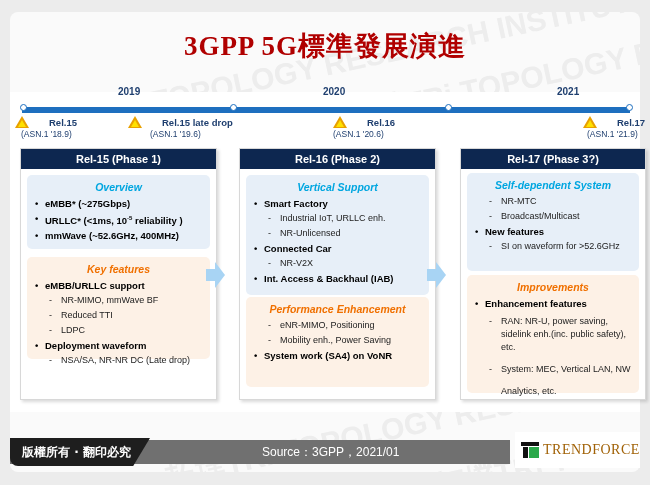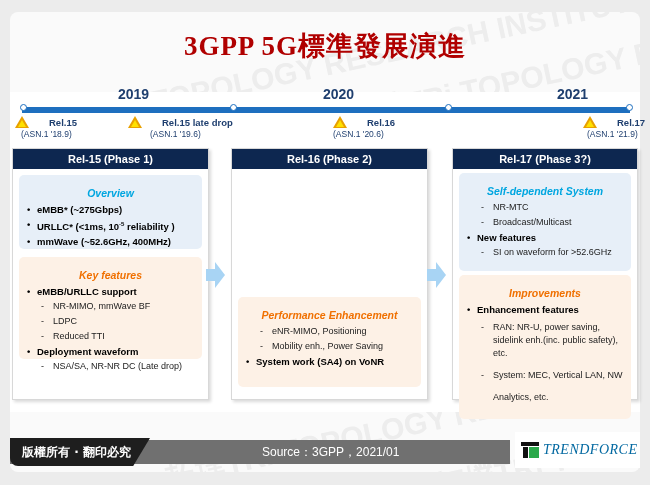--- a/index.html
+++ b/index.html
@@ -1,52 +1,52 @@
 <!DOCTYPE html>
 <html><head>
 <meta charset="utf-8">
 <style>
   * { box-sizing: border-box; margin: 0; padding: 0; }
   body { width: 650px; height: 485px; background: #ececec; font-family: "DejaVu Sans", sans-serif; position: relative; overflow: hidden; }
   .slide { position: absolute; left: 10px; top: 12px; width: 630px; height: 460px; background: #fafafa; border-radius: 8px; overflow: hidden; }
   .wm { position: absolute; color: rgba(180,180,180,0.18); font-family: "Liberation Sans", sans-serif; font-weight: bold; font-size: 30px; transform: rotate(-12deg); white-space: nowrap; pointer-events: none; }
   .title { position: absolute; left: 0; right: 0; top: 16px; text-align: center; color: #b00000; font-family: "Liberation Serif", serif; font-weight: bold; font-size: 27px; letter-spacing: 1px; }
   .tl-area { position: absolute; left: 0; top: 80px; width: 630px; height: 320px; background: #ffffff; }
-  .year { position: absolute; top: 86px; font-family: "Liberation Sans", sans-serif; font-weight: bold; font-size: 14px; color: #1f3f6f; }
+  .year { position: absolute; top: 86px; font-family: "Liberation Sans", sans-serif; font-weight: bold; font-size: 10px; color: #1f3f6f; }
   .tl-bar { position: absolute; left: 16px; top: 107px; width: 618px; height: 6px; background: #1e6fbf; }
   .tl-dot { position: absolute; top: 104px; width: 7px; height: 7px; border-radius: 50%; background: #fff; border: 1.5px solid #1e6fbf; }
   .milestone { position: absolute; top: 116px; font-family: "Liberation Sans", sans-serif; }
   .ms-name { font-weight: bold; font-size: 9.5px; color: #1f3f6f; display: flex; align-items: flex-end; gap: 20px; }
   .tri { width: 0; height: 0; border-left: 7px solid transparent; border-right: 7px solid transparent; border-bottom: 12px solid #e8a000; position: relative; }
   .tri::after { content: ""; position: absolute; left: -4px; top: 4px; border-left: 4px solid transparent; border-right: 4px solid transparent; border-bottom: 7px solid #ffe100; }
   .ms-sub { font-size: 8.5px; color: #1f3f6f; margin-top: 1px; }
-  .col { position: absolute; top: 148px; width: 197px; height: 252px; background: #fff; border: 1px solid #d8d8d8; box-shadow: 2px 2px 3px rgba(0,0,0,0.15); }
+  .col { position: absolute; top: 148px; width: 197px; height: 252px; background: #fff; border: 1px solid #d8d8d8; box-shadow: 2px 2px 3px rgba(0,0,0,0.15); margin-left: 8px; }
   .col-head { height: 20px; background: #0d2750; color: #fff; font-family: "Liberation Sans", sans-serif; font-weight: bold; font-size: 11px; text-align: center; line-height: 20px; }
-  .box { position: absolute; left: 6px; right: 6px; border-radius: 5px; padding: 12px 6px; font-family: "Liberation Sans", sans-serif; }
+  .box { position: absolute; left: 6px; right: 6px; border-radius: 5px; padding: 6px 6px; font-family: "Liberation Sans", sans-serif; }
   .box.blue { background: #e7eff8; }
   .box.orange { background: #fdf1e6; }
   .box-title { font-weight: bold; font-style: italic; font-size: 10.5px; text-align: center; margin-bottom: 3px; }
   .box.blue .box-title { color: #00a6e0; }
   .box.orange .box-title { color: #f07000; }
   .b1 { font-weight: bold; font-size: 9.5px; color: #000; padding-left: 12px; position: relative; line-height: 15px; }
   .b1::before { content: "•"; position: absolute; left: 2px; }
   .b2 { font-size: 9px; color: #222; padding-left: 28px; position: relative; line-height: 15px; }
   .b2::before { content: "-"; position: absolute; left: 16px; }
   .arrow { position: absolute; top: 262px; width: 18px; height: 26px; }
   .arrow::before { content: ""; position: absolute; left: 0; top: 7px; width: 10px; height: 12px; background: #a8d4f4; }
   .arrow::after { content: ""; position: absolute; left: 9px; top: 0; border-top: 13px solid transparent; border-bottom: 13px solid transparent; border-left: 10px solid #a8d4f4; }
   .footer { position: absolute; left: 10px; top: 440px; width: 500px; height: 24px; background: #707070; }
   .copy { position: absolute; left: 10px; top: 438px; width: 140px; height: 28px; background: #1e1e1e; color: #fff; font-size: 12px; font-weight: bold; line-height: 28px; padding-left: 12px; border-bottom-left-radius: 8px; clip-path: polygon(0 0, 100% 0, 88% 100%, 0 100%); }
   .source { position: absolute; left: 262px; top: 444px; color: #fff; font-family: "Liberation Sans", sans-serif; font-size: 12px; }
   .logo { position: absolute; left: 515px; top: 432px; width: 125px; height: 36px; background: #fff; display: flex; align-items: center; gap: 4px; padding-left: 6px; }
   .logo-mark { width: 18px; height: 16px; position: relative; }
   .logo-mark .l1 { position: absolute; left: 0; top: 0; width: 18px; height: 4px; background: #111; }
   .logo-mark .l2 { position: absolute; left: 2px; top: 5px; width: 5px; height: 11px; background: #111; }
   .logo-mark .l3 { position: absolute; left: 8px; top: 5px; width: 10px; height: 11px; background: #2aa84a; }
-  .logo-text { font-family: "Liberation Serif", serif; font-size: 14px; color: #0369a1; letter-spacing: 0.5px; font-style: italic; }
+  .logo-text { font-family: "Liberation Serif", serif; font-size: 14px; color: #a16207; letter-spacing: 0.5px; }
 </style>
 </head>
 <body>
 
 <div class="slide">
   <div class="wm" style="left:20px;top:30px;">拓墣TRi TOPOLOGY RESEARCH INSTITUTE</div>
   <div class="wm" style="left:330px;top:20px;">拓墣TRi TOPOLOGY RESEARCH INSTITUTE</div>
   <div class="wm" style="left:150px;top:380px;">拓墣TRi TOPOLOGY RESEARCH INSTITUTE</div>
   <div class="wm" style="left:420px;top:390px;">拓墣TRi TOPOLOGY RESEARCH INSTITUTE</div>
   <div class="title">3GPP 5G標準發展演進</div>
@@ -96,51 +96,60 @@
   <div class="box blue" style="top:26px;height:74px;">
     <div class="box-title">Overview</div>
     <div class="b1">eMBB* (~275Gbps)</div>
     <div class="b1">URLLC* (&lt;1ms, 10<sup style="font-size:6px">-5</sup> reliability )</div>
     <div class="b1">mmWave (~52.6GHz, 400MHz)</div>
   </div>
   <div class="box orange" style="top:108px;height:102px;">
     <div class="box-title">Key features</div>
     <div class="b1">eMBB/URLLC support</div>
     <div class="b2">NR-MIMO, mmWave BF</div>
+    <div class="b2">Reduced TTI</div>
     <div class="b2">LDPC</div>
-    <div class="b2">Reduced TTI</div>
     <div class="b1">Deployment waveform</div>
     <div class="b2">NSA/SA, NR-NR DC (Late drop)</div>
   </div>
 </div>
 
 <div class="arrow" style="left:206px"></div>
 
 <div class="col" style="left:231px">
   <div class="col-head">Rel-16 (Phase 2)</div>
+  <div class="box blue" style="top:26px;height:120px;">
+    <div class="box-title">Vertical Support</div>
+    <div class="b1">Smart Factory</div>
+    <div class="b2">Industrial IoT, URLLC enh.</div>
+    <div class="b2">NR-Unlicensed</div>
+    <div class="b1">Connected Car</div>
+    <div class="b2">NR-V2X</div>
+    <div class="b1">Int. Access &amp; Backhaul (IAB)</div>
+  </div>
   <div class="box orange" style="top:148px;height:90px;">
     <div class="box-title">Performance Enhancement</div>
     <div class="b2">eNR-MIMO, Positioning</div>
     <div class="b2">Mobility enh., Power Saving</div>
     <div class="b1">System work (SA4) on VoNR</div>
   </div>
 </div>
 
 <div class="arrow" style="left:427px"></div>
 
 <div class="col" style="left:452px;width:186px;">
   <div class="col-head">Rel-17 (Phase 3?)</div>
   <div class="box blue" style="top:24px;height:98px;">
     <div class="box-title">Self-dependent System</div>
     <div class="b2">NR-MTC</div>
     <div class="b2">Broadcast/Multicast</div>
     <div class="b1">New features</div>
     <div class="b2">SI on waveform for &gt;52.6GHz</div>
   </div>
-  <div class="box orange" style="top:126px;height:144px;">
+  <div class="box orange" style="top:126px;height:118px;">
     <div class="box-title">Improvements</div>
     <div class="b1">Enhancement features</div>
     <div class="b2" style="line-height:13px;margin-top:4px;">RAN: NR-U, power saving, sidelink enh.(inc. public safety), etc.</div>
     <div class="b2" style="line-height:22px;margin-top:4px;">System: MEC, Vertical LAN, NW Analytics, etc.</div>
   </div>
 </div>
 
 <div class="footer"></div>
 <div class="copy">版權所有 · 翻印必究</div>
 <div class="source">Source：3GPP，2021/01</div>

